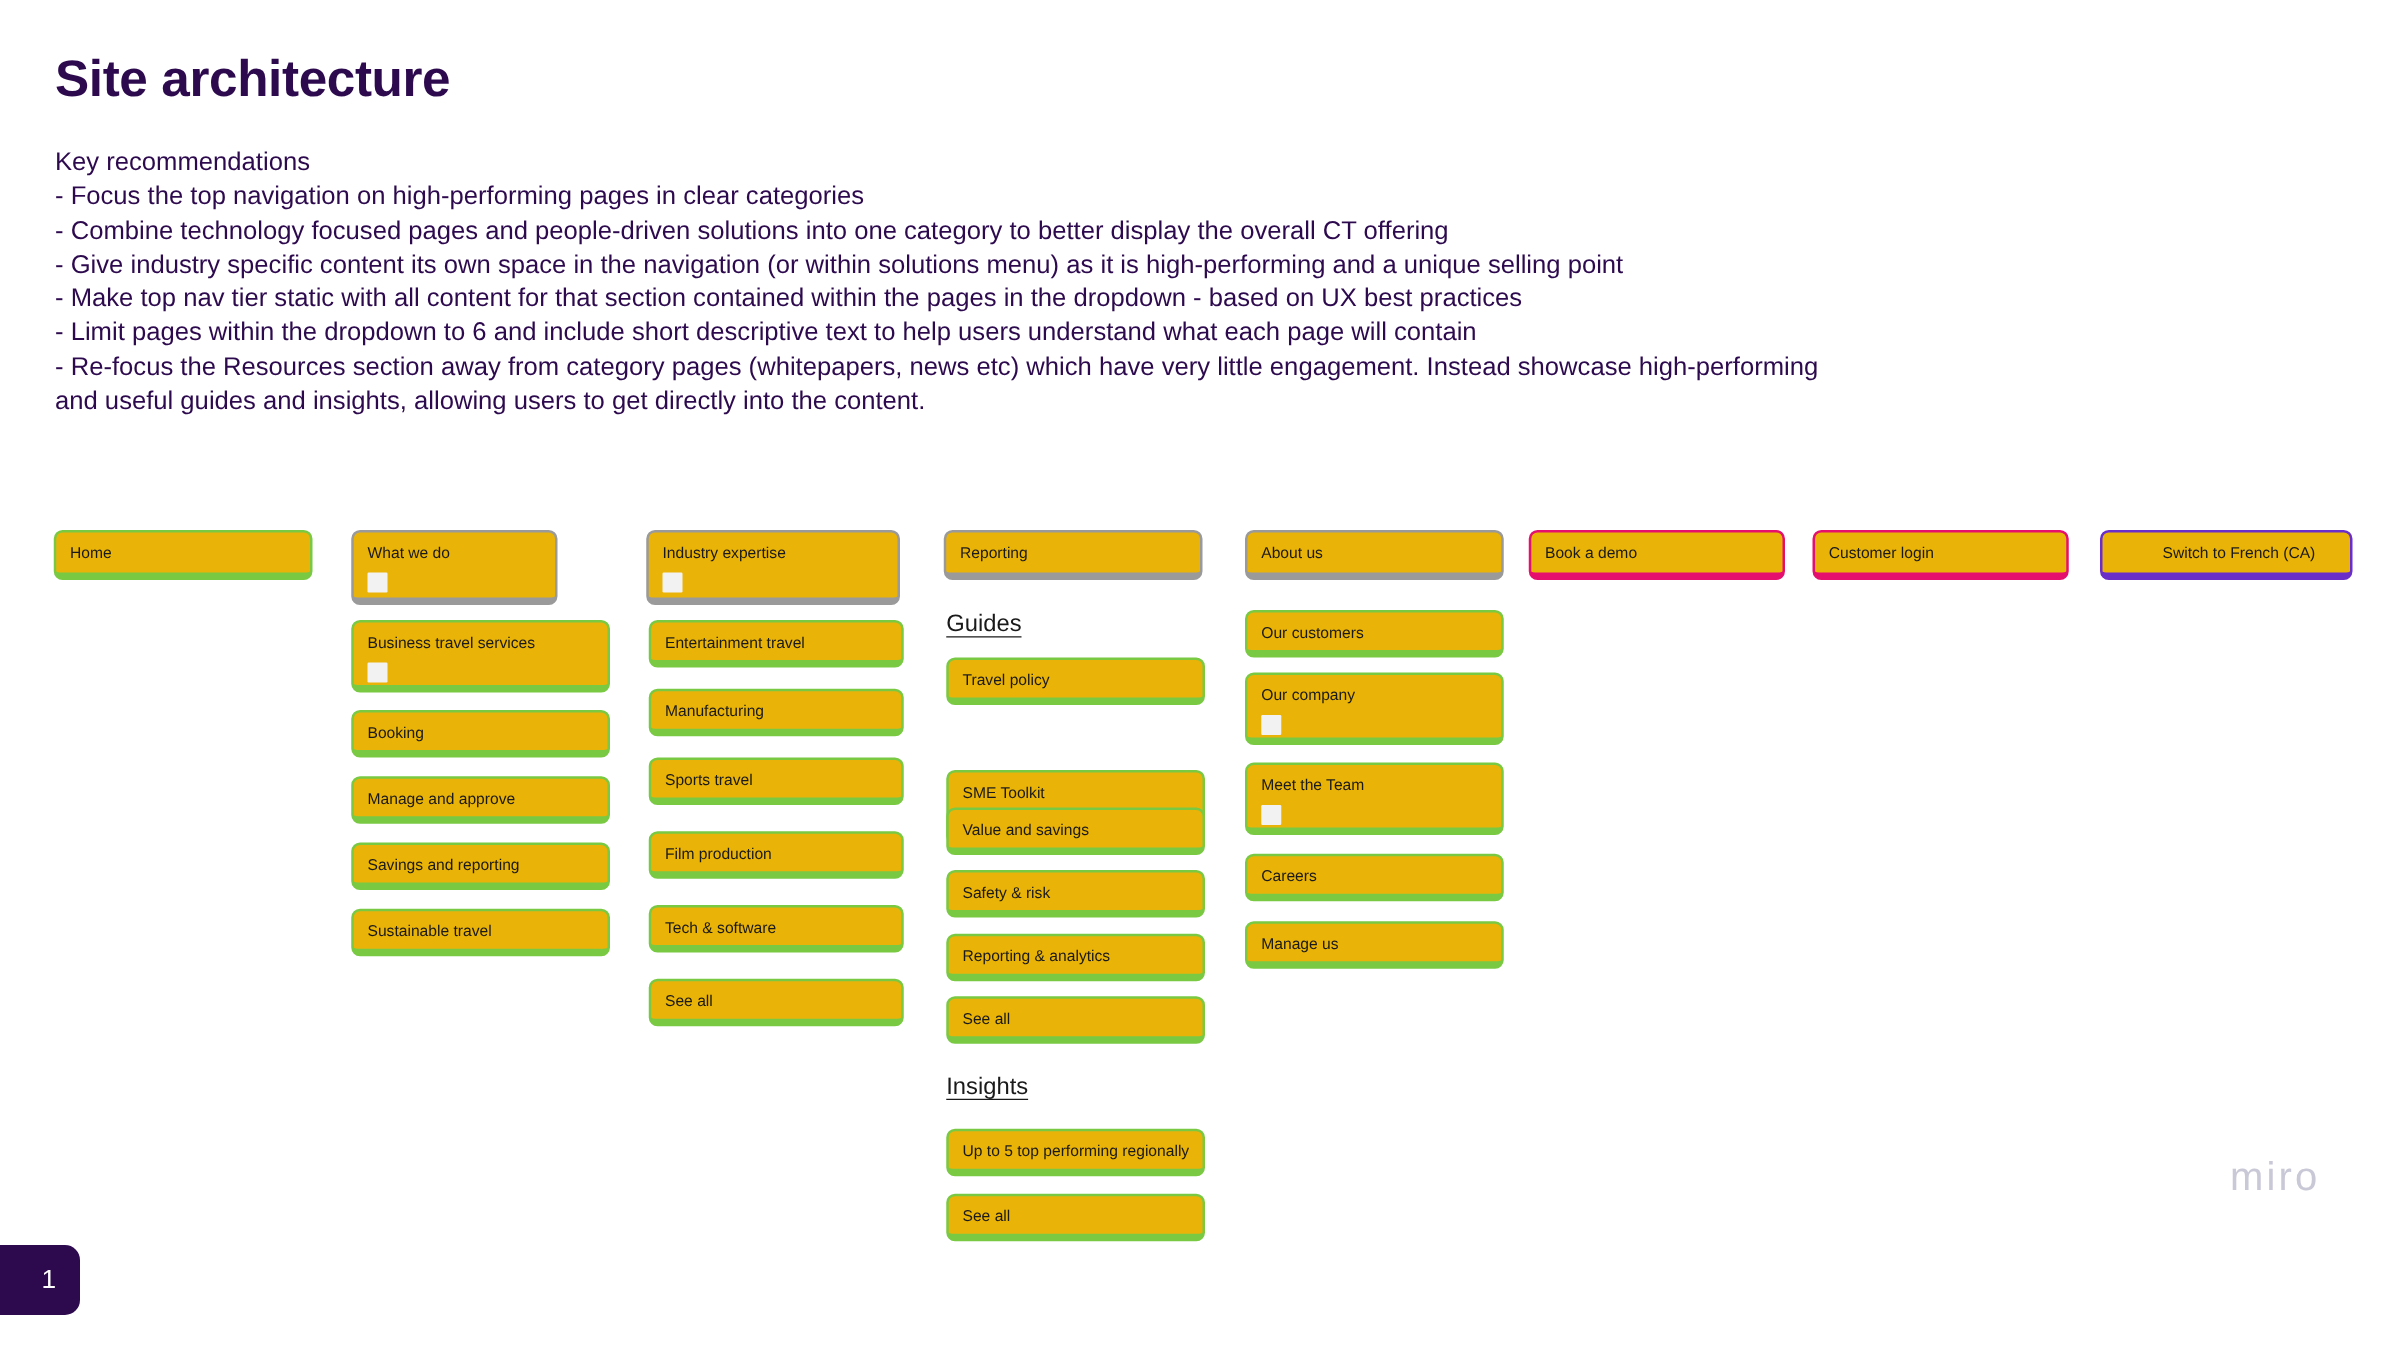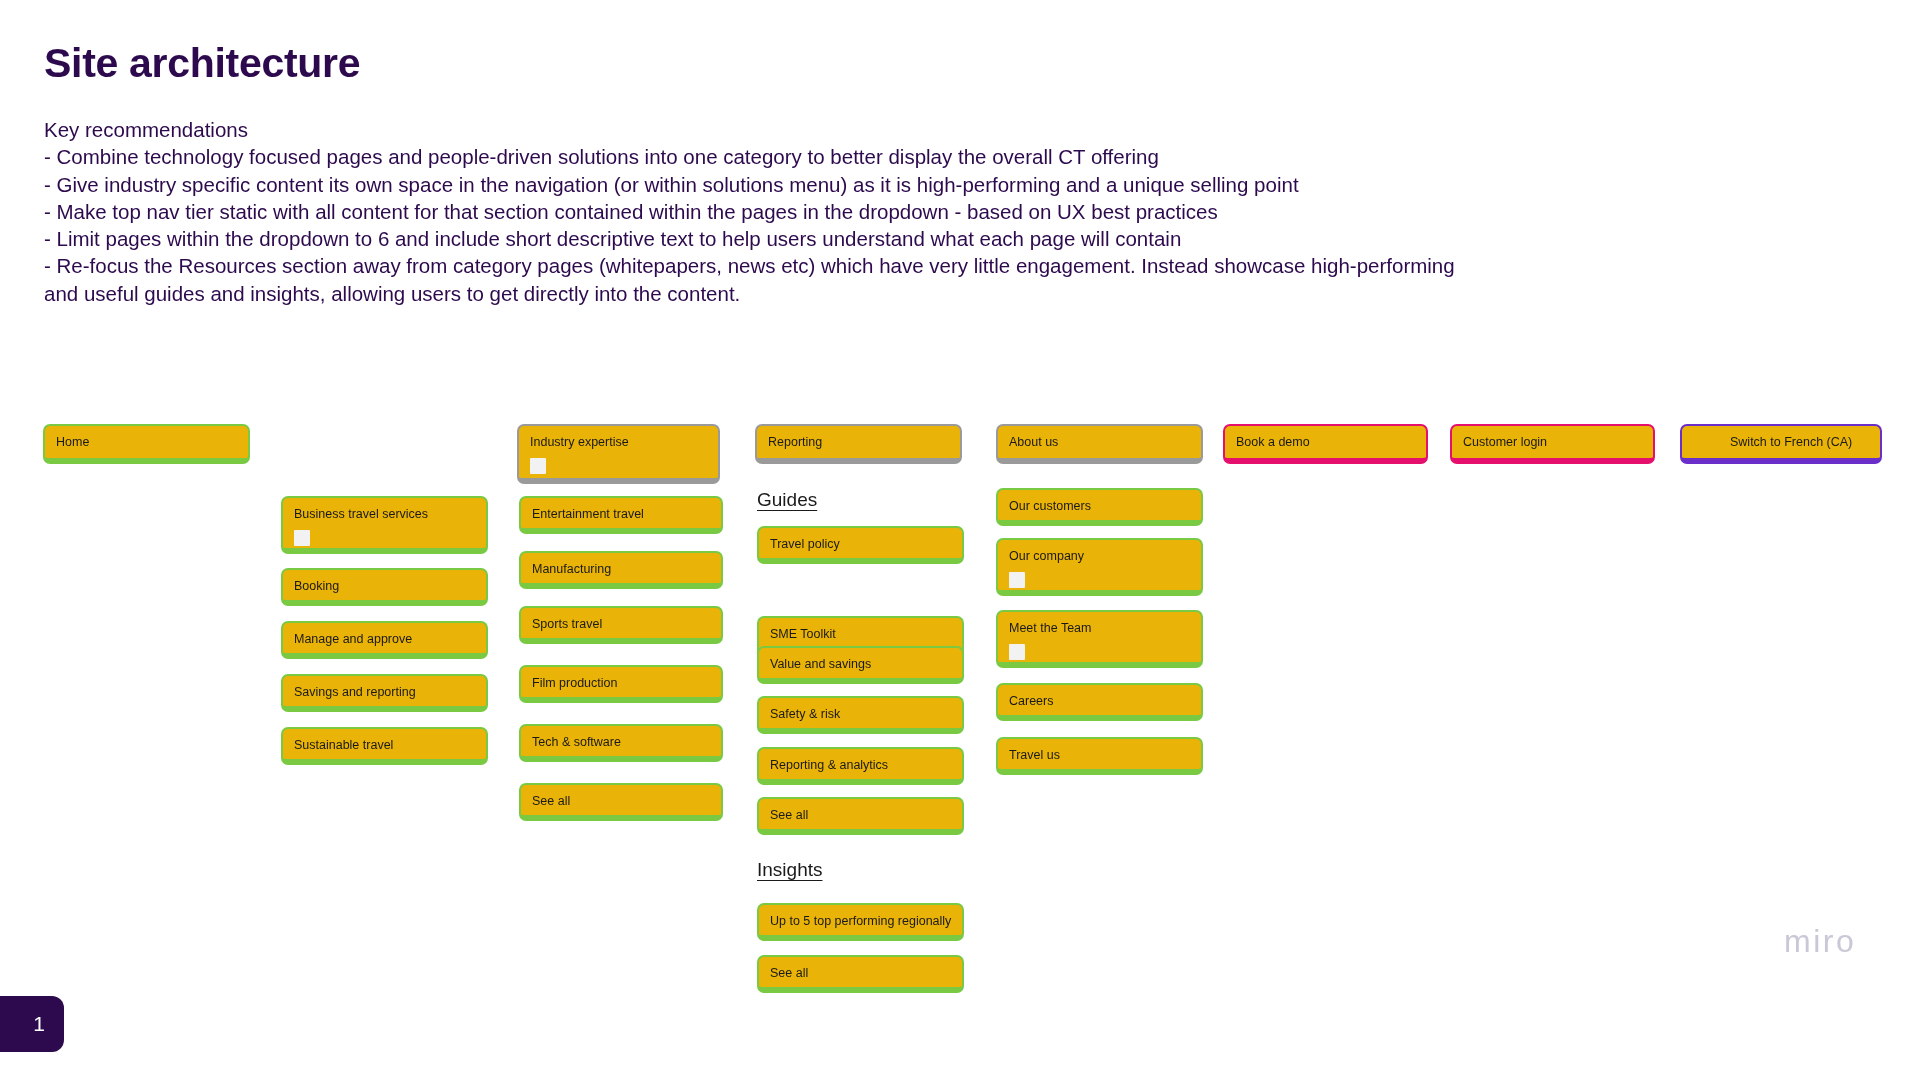--- a/index.html
+++ b/index.html
@@ -112,31 +112,36 @@
 </style>
 </head>
 <body>
 
 <div id="canvas">
 
   <h1 class="page-title">Site architecture</h1>
 
   <div class="recs">
     <div>Key recommendations</div>
+    <div>- Focus the top navigation on high-performing pages in clear categories</div>
     <div>- Combine technology focused pages and people-driven solutions into one category to better display the overall CT offering</div>
     <div>- Give industry specific content its own space in the navigation (or within solutions menu) as it is high-performing and a unique selling point</div>
     <div>- Make top nav tier static with all content for that section contained within the pages in the dropdown - based on UX best practices</div>
     <div>- Limit pages within the dropdown to 6 and include short descriptive text to help users understand what each page will contain</div>
     <div>- Re-focus the Resources section away from category pages (whitepapers, news etc) which have very little engagement. Instead showcase high-performing and useful guides and insights, allowing users to get directly into the content.</div>
   </div>
 
   <div class="node c-green" style="left:43px; top:424px; width:207px; height:40px;">
     <div class="node-label">Home</div>
   </div>
 
+  <div class="node c-grey" style="left:281px; top:424px; width:165px; height:60px;">
+    <div class="node-label">What we do</div>
+    <div class="ph"></div>
+  </div>
 
   <div class="node c-grey" style="left:517px; top:424px; width:203px; height:60px;">
     <div class="node-label">Industry expertise</div>
     <div class="ph"></div>
   </div>
 
   <div class="node c-grey" style="left:755px; top:424px; width:207px; height:40px;">
     <div class="node-label">Reporting</div>
   </div>
 
@@ -231,19 +236,19 @@
     <div class="ph"></div>
   </div>
   <div class="node c-green" style="left:996px; top:610px; width:207px; height:58px;">
     <div class="node-label">Meet the Team</div>
     <div class="ph"></div>
   </div>
   <div class="node c-green" style="left:996px; top:683px; width:207px; height:38px;">
     <div class="node-label">Careers</div>
   </div>
   <div class="node c-green" style="left:996px; top:737px; width:207px; height:38px;">
-    <div class="node-label">Travel us</div>
+    <div class="node-label">Manage us</div>
   </div>
 
   <div class="page-badge">1</div>
   <div class="miro-mark">miro</div>
 
 </div>
 
 </body></html>

